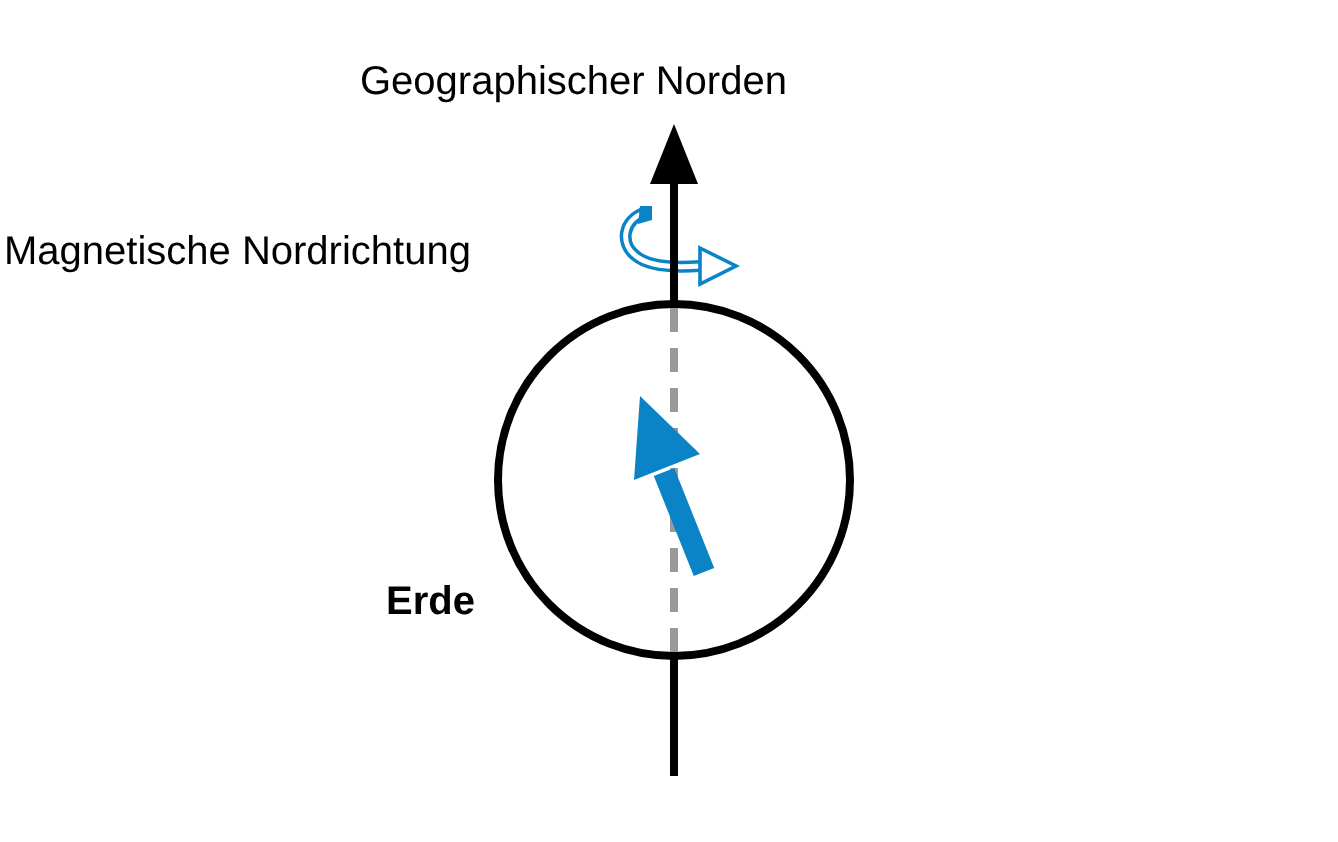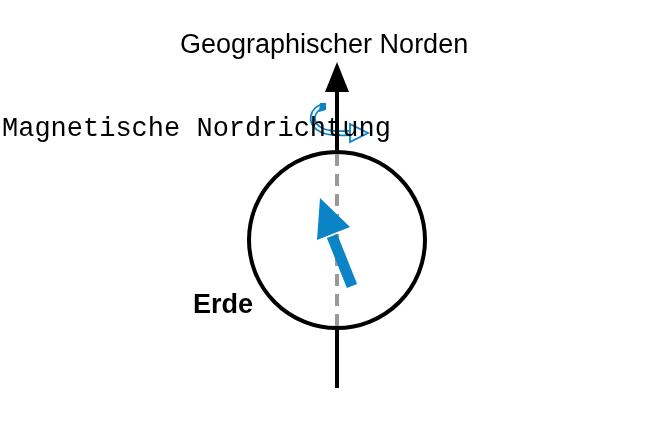--- a/index.html
+++ b/index.html
@@ -1,20 +1,20 @@
 <!DOCTYPE html>
 <html><head>
 <meta charset="utf-8">
 <style>
   html, body { margin: 0; padding: 0; background: #ffffff; }
   body { width: 669px; height: 421px; position: relative; overflow: hidden;
          font-family: "Liberation Sans", sans-serif; }
-  .label { position: absolute; color: #000; font-size: 27px; white-space: nowrap; line-height: 1; }
+  .label { position: absolute; color: #000; font-size: 20px; white-space: nowrap; line-height: 1; }
   #title { left: 180px; top: 31px; }
-  #mag { left: 2px; top: 116px; font-family: Liberation Mono, monospace; }
+  #mag { left: 2px; top: 116px; }
   #erde { left: 193px; top: 291px; font-weight: bold; }
   svg { position: absolute; left: 0; top: 0; }
 </style>
 </head>
 <body>
 
 <svg width="669" height="421" viewBox="0 0 669 421">
 
   <circle cx="337" cy="240" r="88" fill="none" stroke="#000" stroke-width="4"></circle>
 

